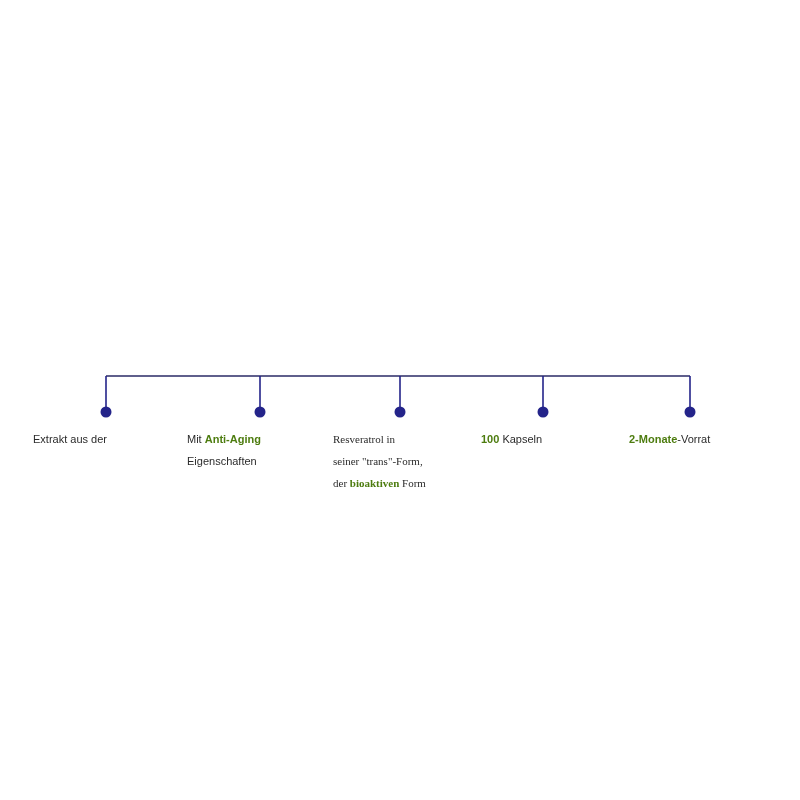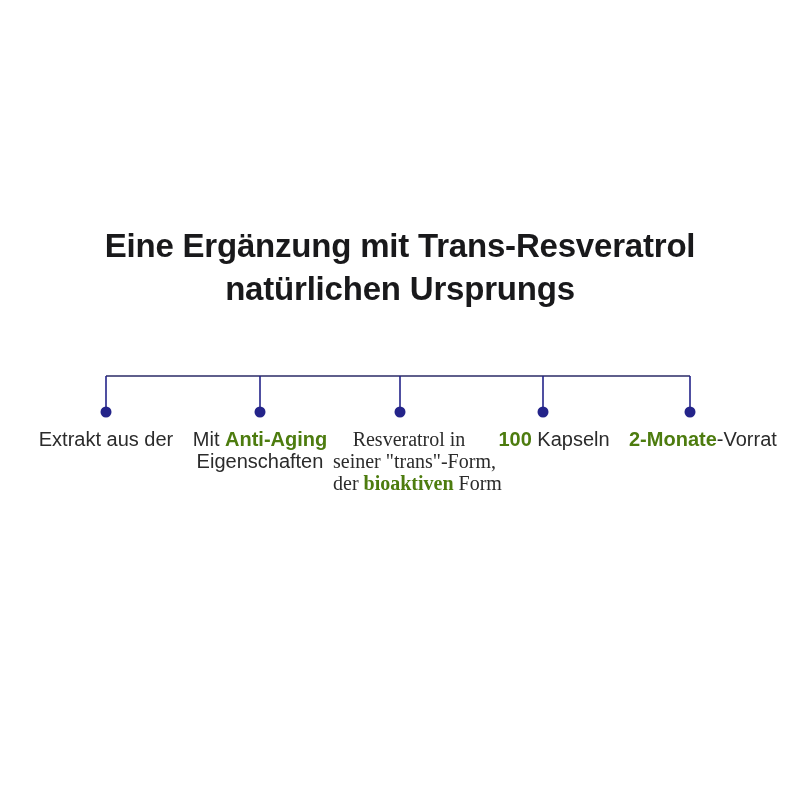--- a/index.html
+++ b/index.html
@@ -56,22 +56,22 @@
     position: absolute;
     left: 0;
     top: 428px;
     width: 800px;
     display: flex;
     align-items: flex-start;
     justify-content: flex-start;
   }
   .feature {
     width: 146px;
-    text-align: center;
-    font-size: 20px;
+    text-align: left;
+    font-size: 11px;
     line-height: 22px;
     color: #2b2b2b;
   }
   .feature .ftext {
     display: block;
     white-space: nowrap;
   }
   .feature b {
     font-weight: bold;
     color: #4d7c0f;
@@ -82,24 +82,20 @@
   .feature-1 { margin-left: 8px; }
   .feature-2 { margin-left: 0px; width: 152px; font-family: Liberation Serif, serif; }
   .feature-3 { margin-left: -4px; }
   .feature-4 { margin-left: 2px; }
 </style>
 </head>
 <body>
 
 <div class="infographic">
 
-  <div class="heading">
-    <span class="line">Eine Ergänzung mit Trans-Resveratrol</span>
-    <span class="line">natürlichen Ursprungs</span>
-  </div>
 
   <div class="bracket">
     <svg width="800" height="70" viewBox="0 0 800 70" xmlns="http://www.w3.org/2000/svg">
       <g id="bracket-group">
           <line x1="106" y1="16" x2="690" y2="16" stroke="#5f5f8c" stroke-width="2"></line>
           <line x1="106" y1="16" x2="106" y2="52" stroke="#24248a" stroke-width="1.6"></line>
           <circle cx="106" cy="52" r="5.5" fill="#24248a"></circle>
           <line x1="260" y1="16" x2="260" y2="52" stroke="#24248a" stroke-width="1.6"></line>
           <circle cx="260" cy="52" r="5.5" fill="#24248a"></circle>
           <line x1="400" y1="16" x2="400" y2="52" stroke="#24248a" stroke-width="1.6"></line>

